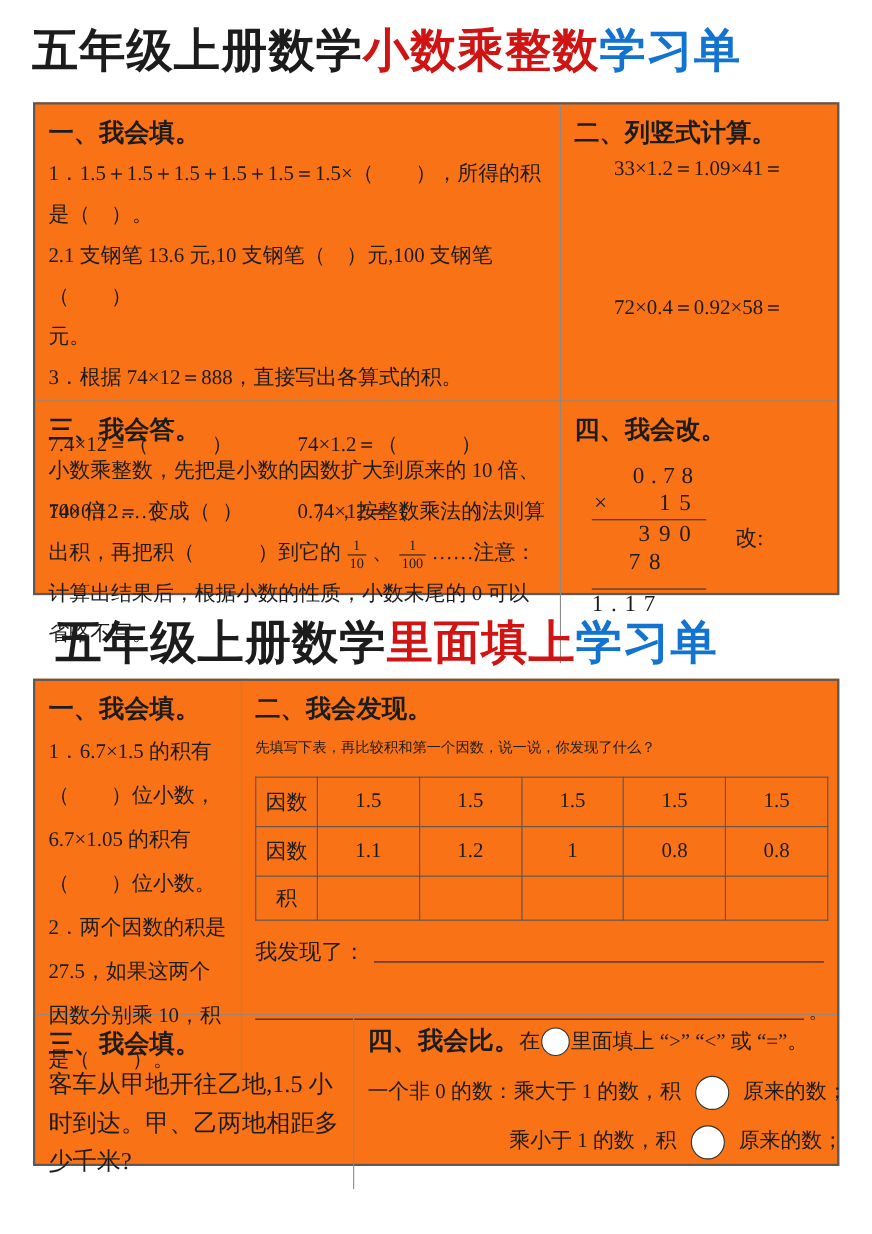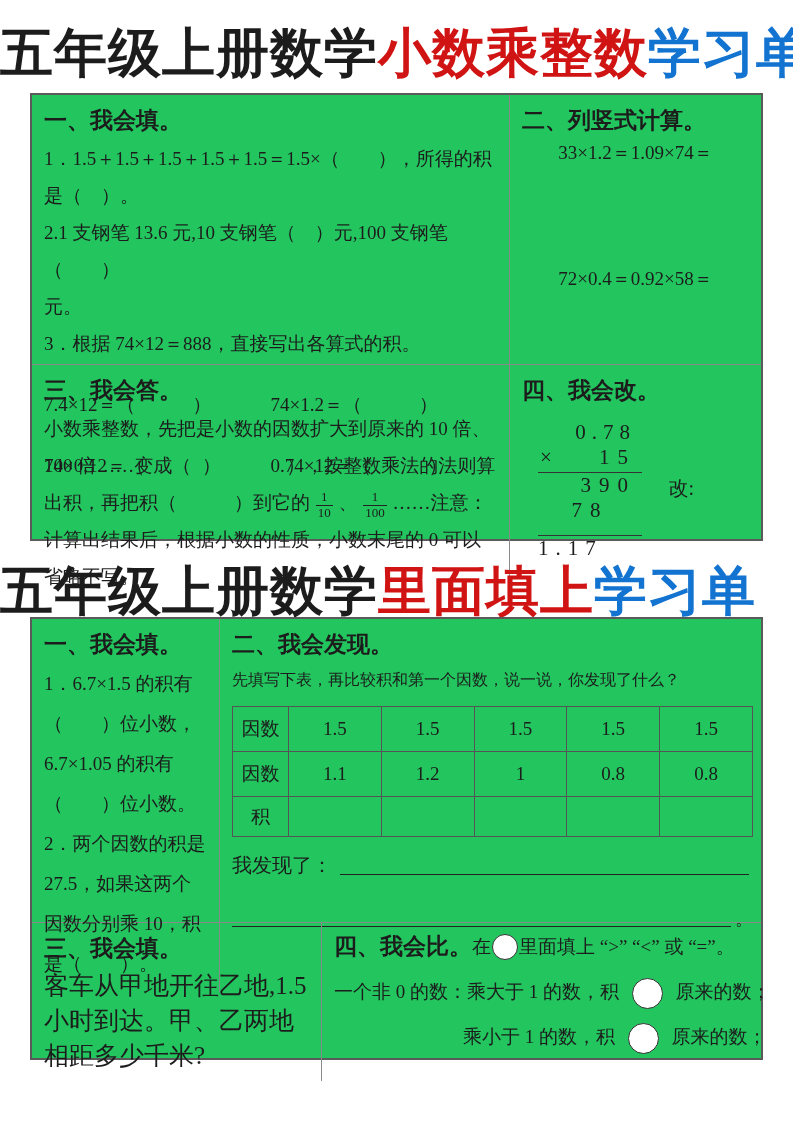--- a/index.html
+++ b/index.html
@@ -5,30 +5,30 @@
   * { margin:0; padding:0; box-sizing:border-box; }
   html,body { width:793px; height:1122px; background:#ffffff; overflow:hidden; }
   body {
     position:relative;
     font-family:"Liberation Serif","DejaVu Serif",serif;
     color:#1c1c1c;
   }
   .page-title {
     position:absolute; left:0; width:703px; text-align:center;
     font-family:"Liberation Sans","DejaVu Sans",sans-serif;
-    font-weight:bold; font-size:53px; letter-spacing:1px; white-space:nowrap;
+    font-weight:bold; font-size:42px; letter-spacing:1px; white-space:nowrap;
   }
   #title1 { top:18px; }
   #title2 { top:556px; }
   .t-red  { color:#d01313; }
   .t-blue { color:#1273d0; }
 
   .sheet-box {
     position:absolute; left:30px; width:733px;
-    border:2px solid #5a5a5a; background:#22c55e;
+    border:2px solid #5a5a5a; background:#f97316;
   }
   #box1 { top:93px;  height:448px; }
   #box2 { top:617px; height:443px; }
 
   
   #box1 .grid {
     display:grid; width:100%; height:100%;
     grid-template-columns:478px 1fr;
     grid-template-rows:270px 1fr;
   }
@@ -73,38 +73,38 @@
     height:303px; width:100%;
   }
   #box2 .bottom-region {
     display:grid; grid-template-columns:290px 1fr;
     height:138px; width:100%;
     border-top:1.5px solid #8a8a8a;
   }
   #box2 .cell { padding:8px 12px; }
   #box2 .fill-cell .body-text { line-height:40px; }
 
-  .discover-intro { font-size:16px; line-height:32px; margin-top:0; }
+  .discover-intro { font-size:13px; line-height:32px; margin-top:0; }
   table.factor-table {
     border-collapse:collapse; margin-top:10px; width:521px;
     font-size:19px;
   }
   .factor-table td {
     border:1.2px solid #555; text-align:center; height:45px;
   }
   .factor-table td.lbl { width:56px; }
   .factor-table td.val { width:93px; }
   .factor-table tr.short td { height:40px; }
 
   .found-row { display:flex; align-items:flex-end; margin-top:12px; font-size:20px; }
   .uline { flex:1 1 auto; border-bottom:1.6px solid #222; height:26px; margin:0 4px 4px 8px; }
   .found-row2 { display:flex; align-items:flex-end; margin-top:22px; font-size:18px; }
   .found-row2 .uline { margin-left:0; }
 
-  .solve-text { font-size:25px; line-height:35px; margin-top:2px; }
+  .solve-text { font-size:22px; line-height:35px; margin-top:2px; }
 
   .cmp-cell { font-size:19px; }
   .cmp-intro { display:flex; align-items:center; flex-wrap:nowrap; white-space:nowrap; }
   .cmp-intro .sec-heading { margin:0; }
   .circle {
     display:inline-block; border:1.6px solid #333; border-radius:50%;
     vertical-align:middle; background:#fff;
   }
   .circle.small { width:26px; height:26px; margin:0 1px; }
   .circle.big   { width:31px; height:31px; margin:0 8px; }
@@ -135,21 +135,21 @@
       <div class="eq-row">
         <span class="eq">74×0.12＝（　　　）</span>
         <span class="eq">0.74×12＝（　　　）</span>
       </div>
     </div>
 
     <div class="cell b-bottom">
       <div class="sec-heading">二、列竖式计算。</div>
       <div class="vp-row">
         <span>33×1.2＝</span>
-        <span>1.09×74＝</span>
+        <span>1.09×41＝</span>
       </div>
       <div class="vp-row second">
         <span>72×0.4＝</span>
         <span>0.92×58＝</span>
       </div>
     </div>
 
     <div class="cell b-right">
       <div class="sec-heading">三、我会答。</div>
       <div class="body-text">

